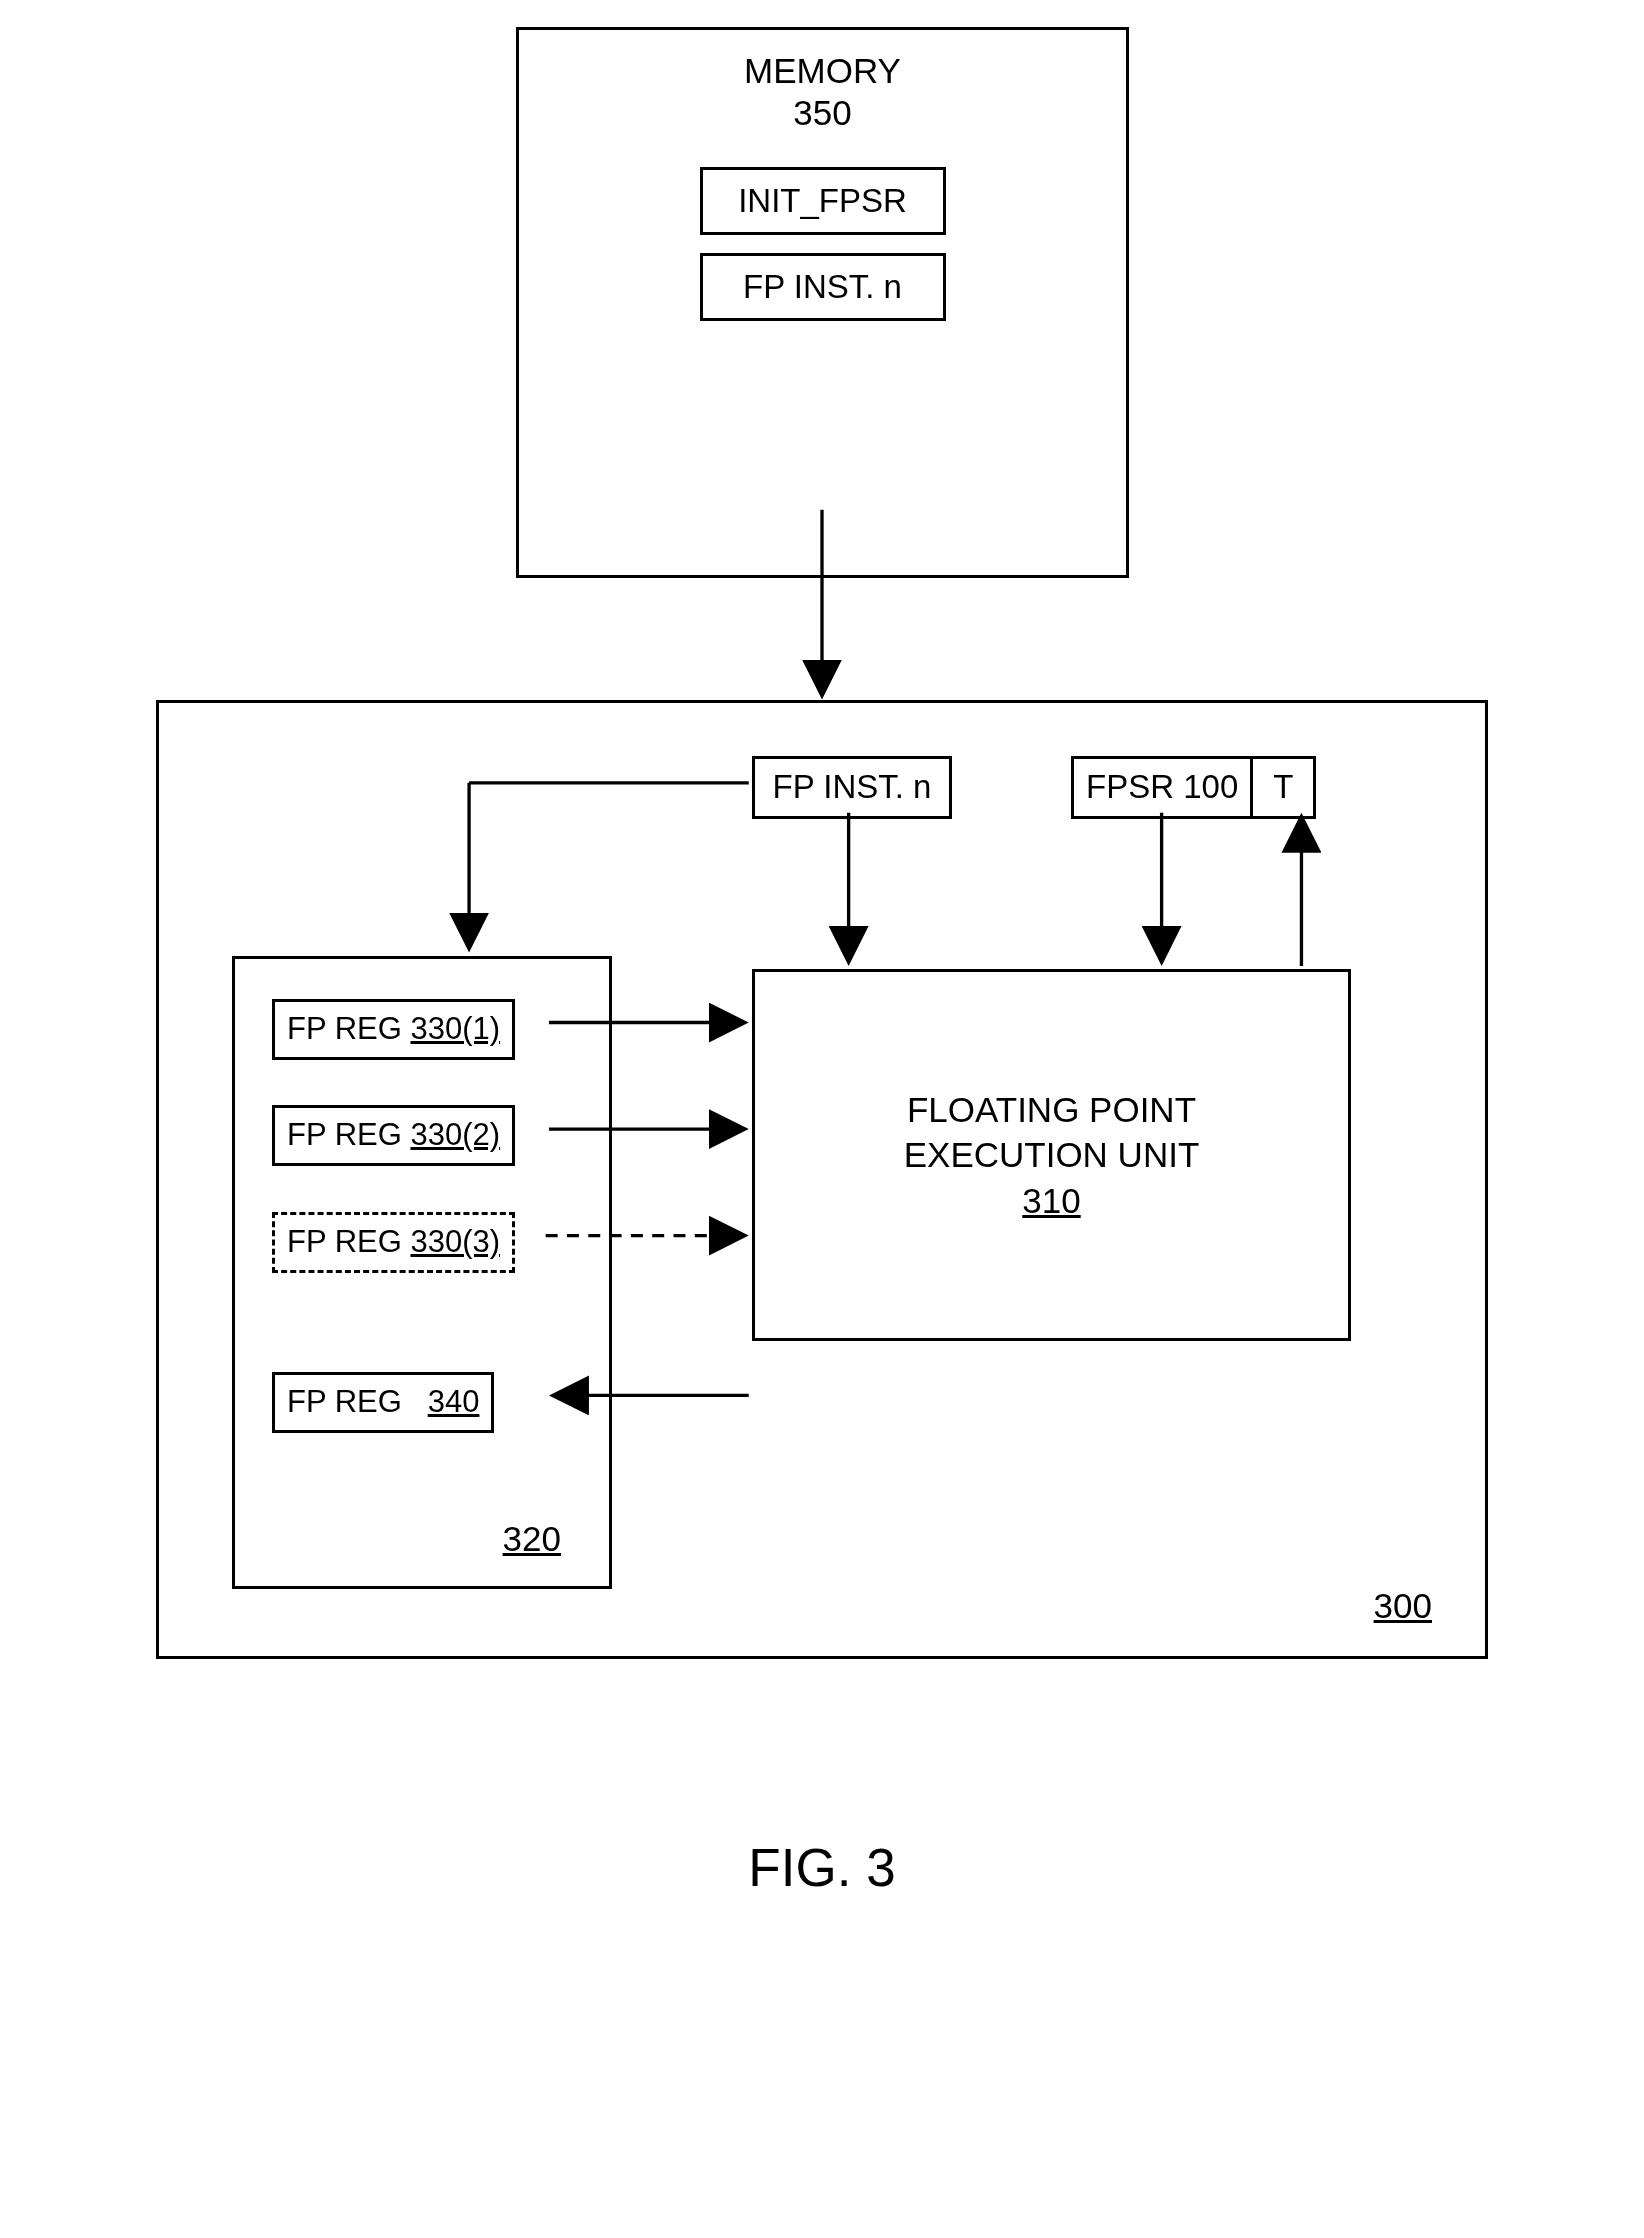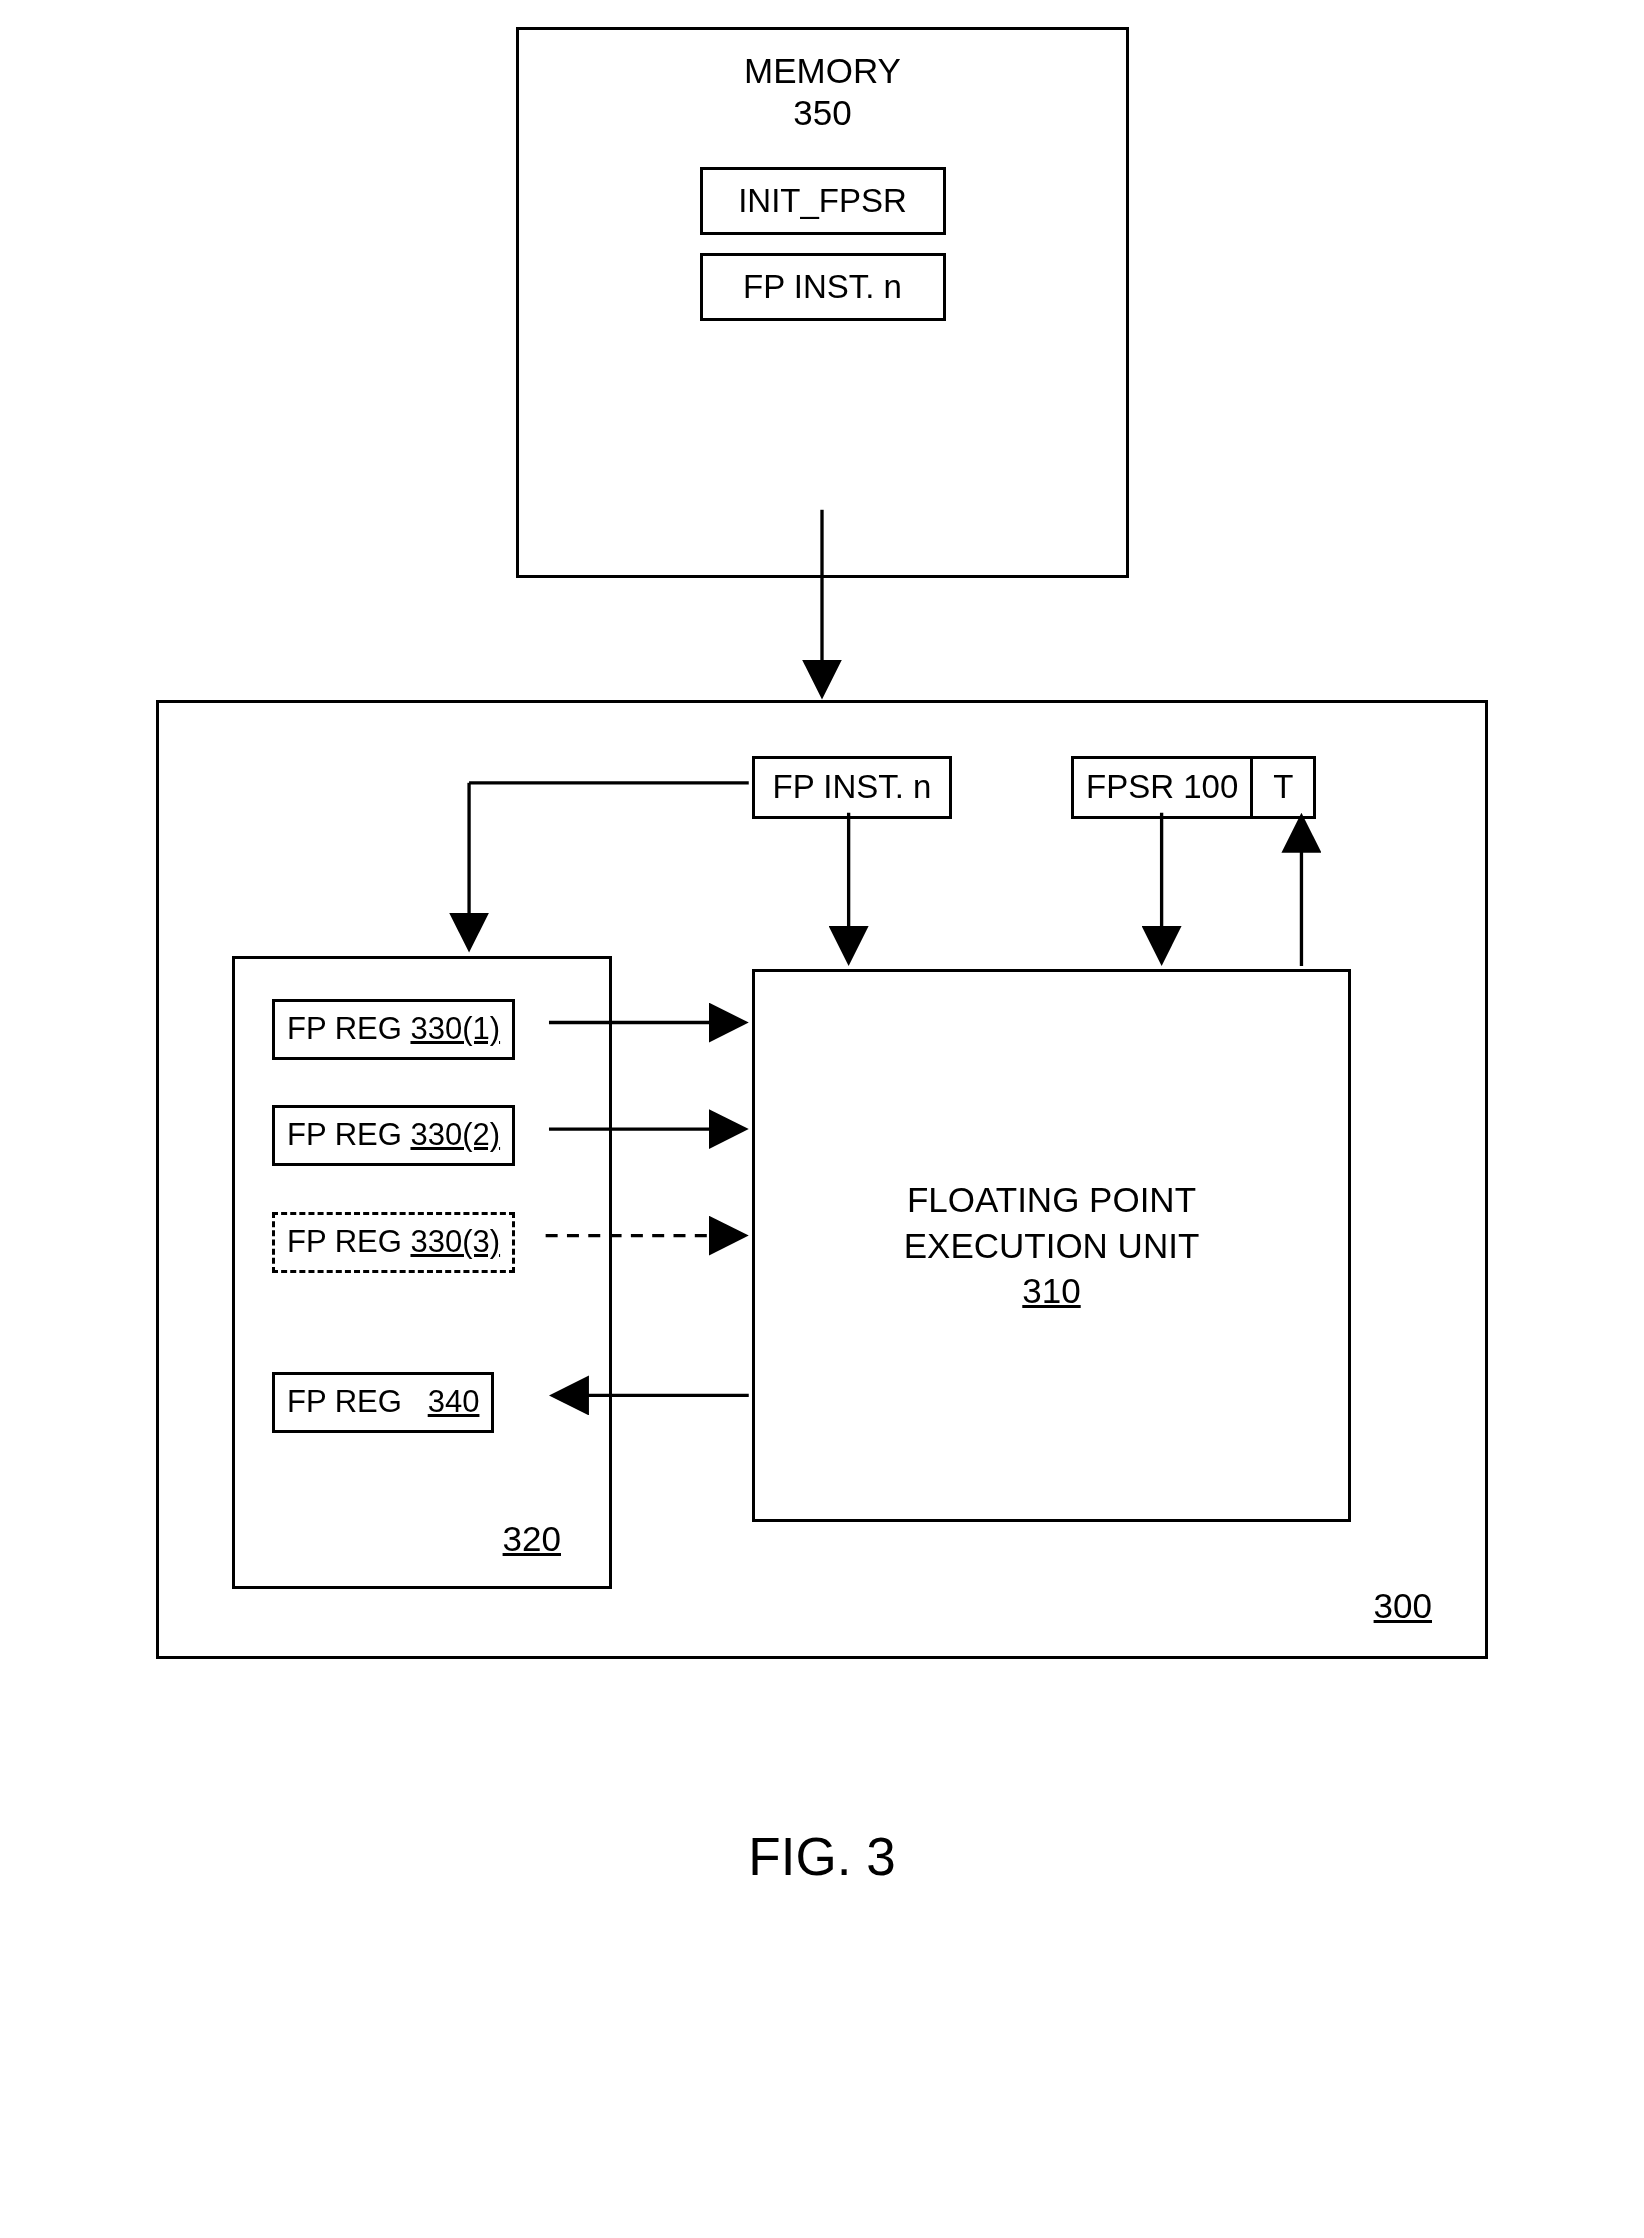--- a/index.html
+++ b/index.html
@@ -122,21 +122,21 @@
       bottom: 27px;
       right: 48px;
       font-size: 35px;
       text-decoration: underline;
     }
     .fpu-box {
       position: absolute;
       left: 593px;
       top: 266px;
       width: 599px;
-      height: 553px;
+      height: 372px;
       border: 3.3px solid black;
       display: flex;
       flex-direction: column;
       align-items: center;
       justify-content: center;
     }
     .fpu-title {
       font-size: 35px;
       text-align: center;
       line-height: 1.3;
@@ -145,21 +145,21 @@
       text-decoration: underline;
     }
     .proc-id {
       position: absolute;
       bottom: 30px;
       right: 53px;
       font-size: 35px;
       text-decoration: underline;
     }
     .figure-label {
-      margin-top: 41px;
+      margin-top: 52px;
       font-size: 53px;
       text-align: center;
     }
     svg.overlay {
       position: absolute;
       left: 0;
       top: 0;
       width: 1332px;
       height: 1758px;
       pointer-events: none;

